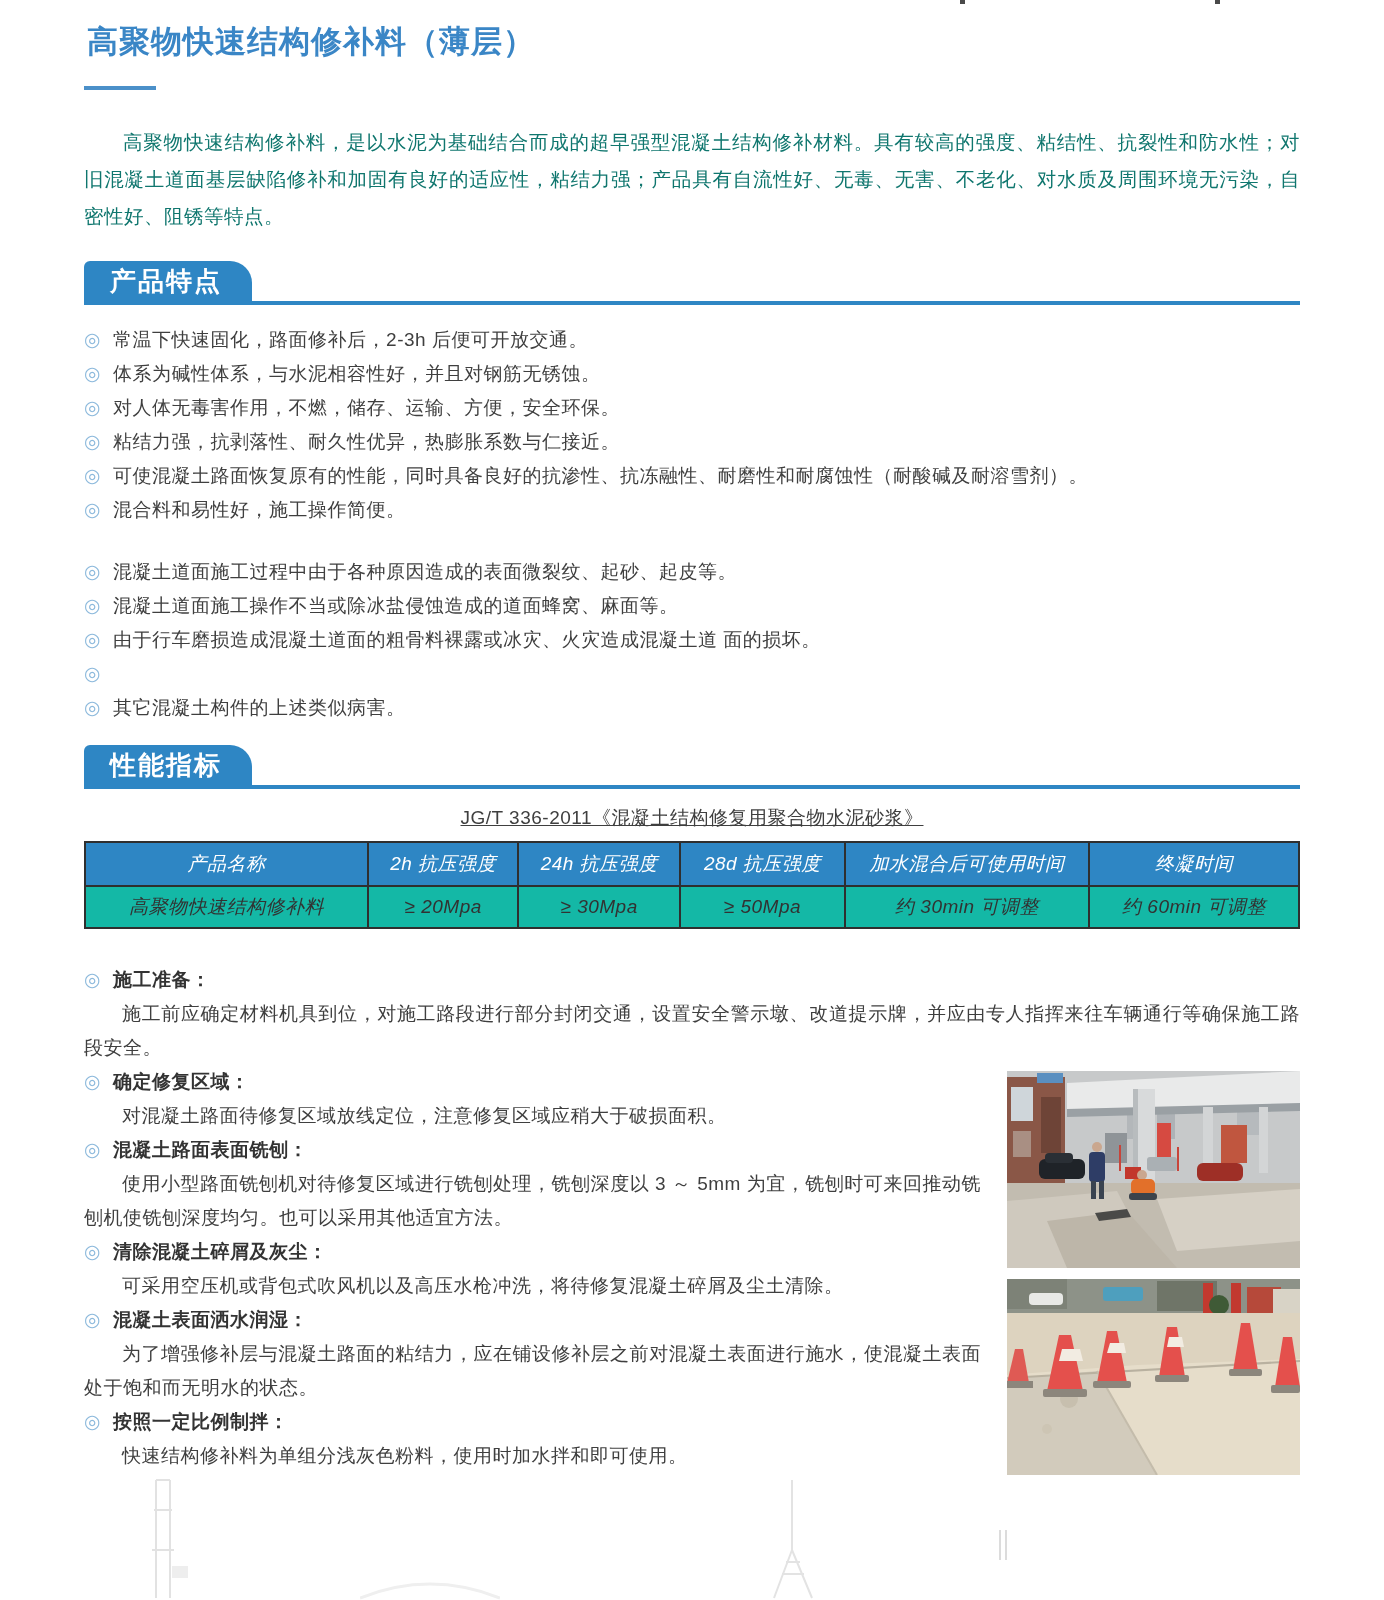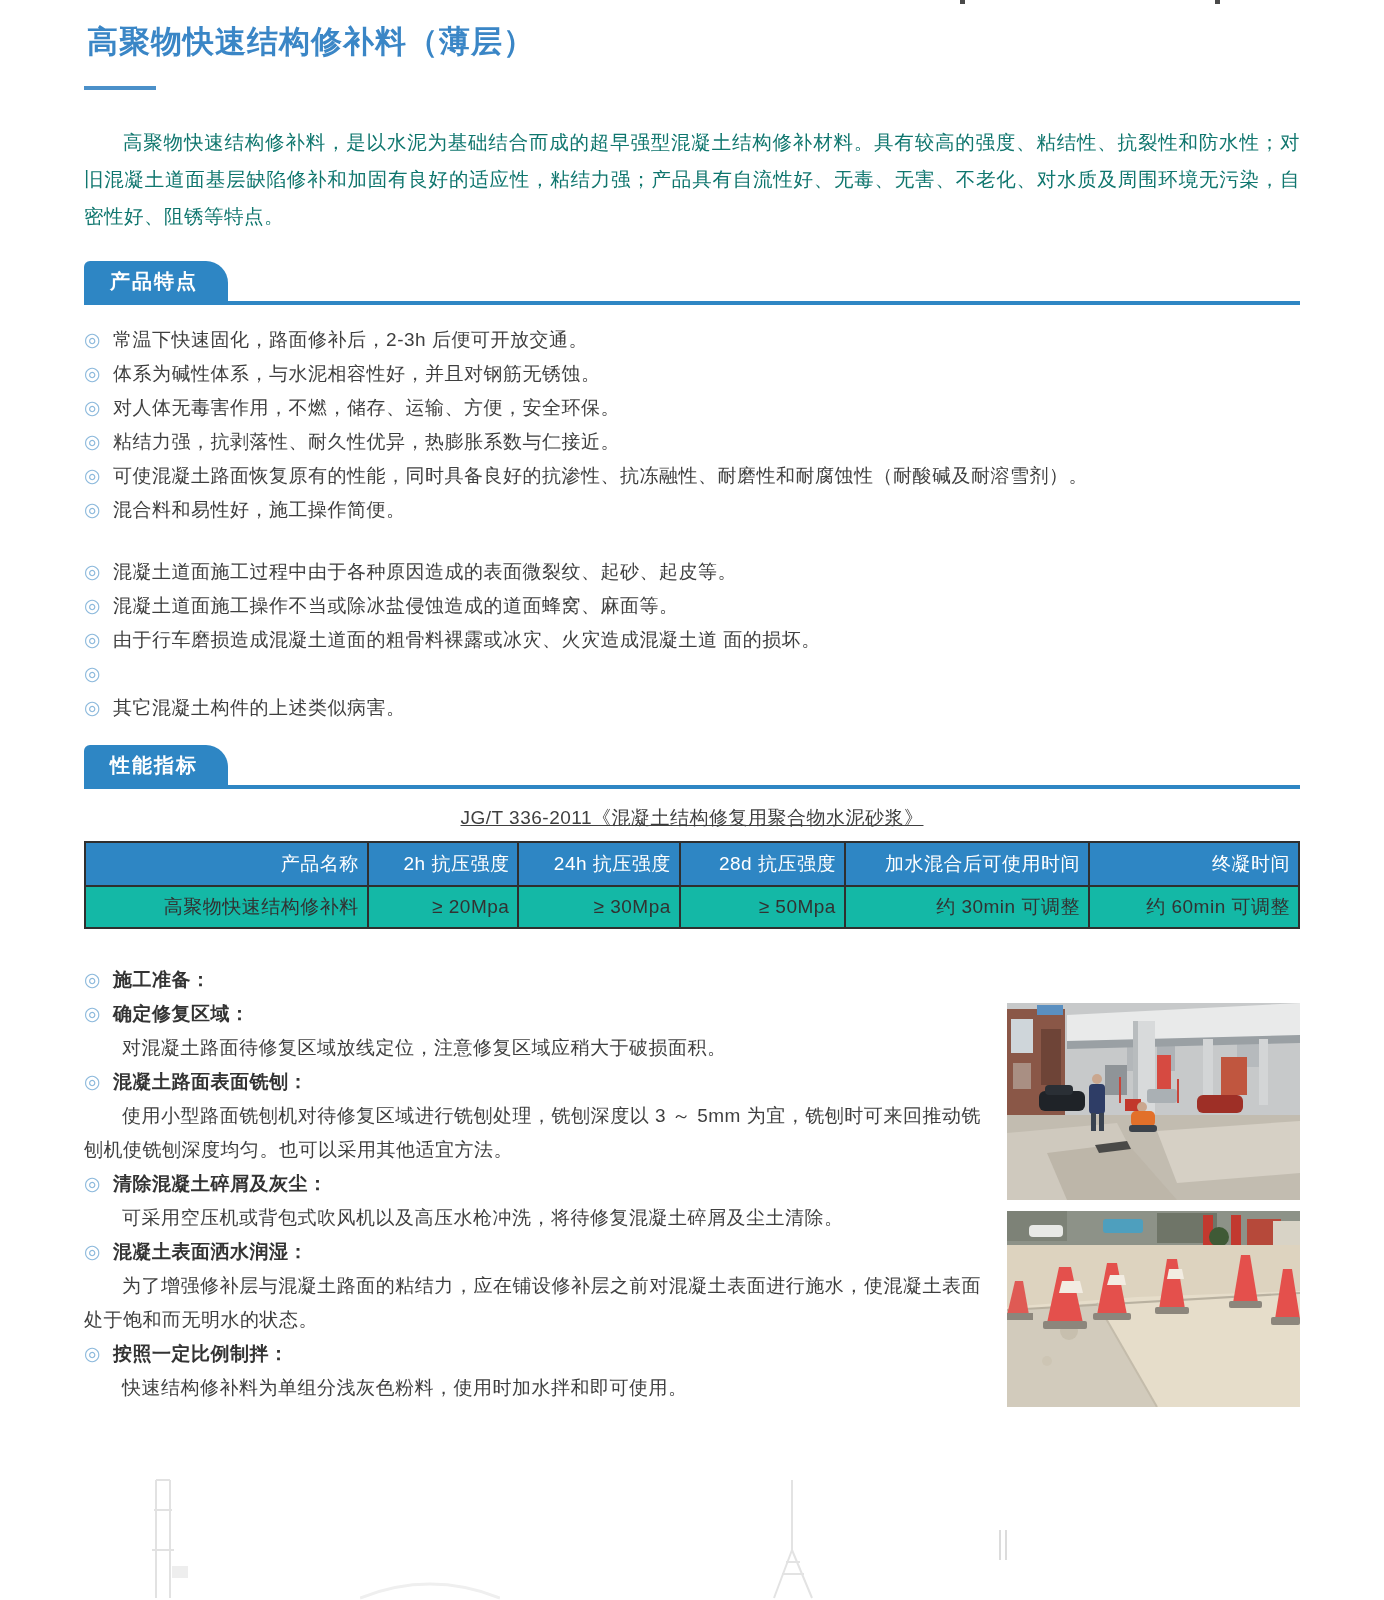--- a/index.html
+++ b/index.html
@@ -24,40 +24,40 @@
   .intro{
     margin:34px 0 0 0;font-size:19.5px;line-height:37px;color:#0f766e;
     text-align:justify;text-indent:2em;letter-spacing:0.5px;
   }
 
   
   .sec{margin-top:40px;}
   .sec-head{border-bottom:4px solid #2e86c4;line-height:0;}
   .sec-badge{
     display:inline-block;background:#2e86c4;color:#ffffff;font-weight:bold;
-    font-size:20px;line-height:22px;padding:9px 30px 9px 26px;
+    font-size:26px;line-height:22px;padding:9px 30px 9px 26px;
     border-radius:6px 22px 0 0;letter-spacing:2px;
   }
 
   
   .bullets{margin:24px 0 0 0;padding:0;list-style:none;}
   .bullets li{
     display:flex;align-items:flex-start;margin-bottom:12px;
     font-size:19px;line-height:22px;color:#3f3f3f;letter-spacing:0.5px;
   }
   .bullet-icon{color:#8cb9dc;font-size:19px;line-height:22px;margin-right:12px;flex:0 0 auto;}
 
   
   .perf-caption{margin-top:16px;text-align:center;font-size:19px;color:#3f3f3f;letter-spacing:0.5px;text-decoration:underline;}
   table.perf{
     width:100%;border-collapse:collapse;margin-top:10px;table-layout:fixed;
   }
   table.perf th,table.perf td{
-    border:2px solid #2f2f2f;text-align:right;font-size:19px;letter-spacing:0.5px;
-    padding:6px 8px;font-weight:normal;
+    border:2px solid #2f2f2f;text-align:center;font-size:19px;letter-spacing:0.5px;
+    padding:6px 8px;font-weight:normal;font-style:italic;
   }
   table.perf th{background:#2e86c4;color:#ffffff;height:30px;}
   table.perf td{background:#14b8a6;color:#323232;height:28px;}
   col.c1{width:23.3%}col.c2{width:12.4%}col.c3{width:13.3%}
   col.c4{width:13.6%}col.c5{width:20.1%}col.c6{width:17.3%}
 
   
   .steps{margin-top:22px;}
   .step-title{
     display:flex;align-items:flex-start;font-size:19px;line-height:34px;color:#333333;
@@ -184,20 +184,21 @@
   </section>
 
   <section class="sec" style="margin-top:34px;">
 
     <div class="steps">
 
       <div class="step-title">
           <span class="bullet-icon">◎</span>
           <span>施工准备：</span>
         </div>
+      <p class="step-body">施工前应确定材料机具到位，对施工路段进行部分封闭交通，设置安全警示墩、改道提示牌，并应由专人指挥来往车辆通行等确保施工路段安全。</p>
 
       <div class="process-flow">
         <aside class="photo-col">
 
           <figure>
             <svg width="293" height="197" viewBox="0 0 293 197" xmlns="http://www.w3.org/2000/svg">
               <rect width="293" height="197" fill="#c7c9ca"></rect>
 
               <rect x="120" y="28" width="24" height="40" fill="#b3b7ba"></rect>
               <rect x="150" y="20" width="18" height="48" fill="#aeb2b6"></rect>

